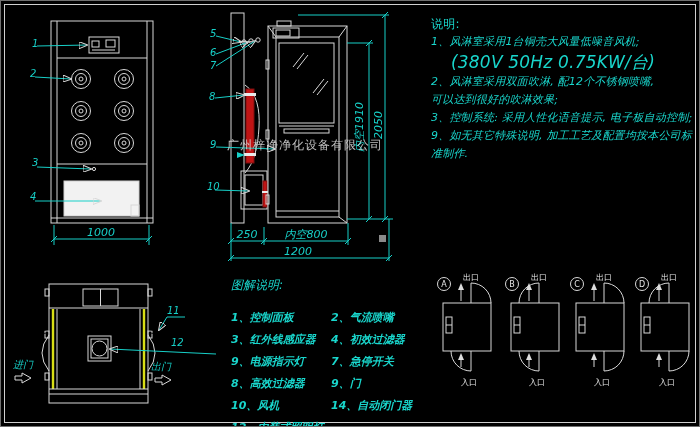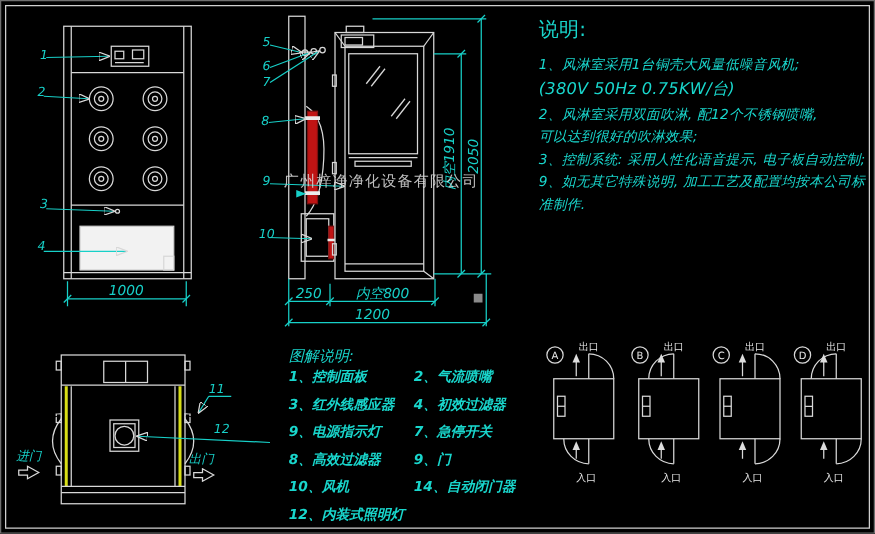--- a/index.html
+++ b/index.html
@@ -14,25 +14,25 @@
   svg .wdash{fill:#eaeaea;stroke:none;}
   svg .grayf{fill:#8a8a8a;stroke:none;}
   svg .whf{fill:#f2f2f2;stroke:#cfcfcf;}
   svg text{stroke:none;font-family:"DejaVu Sans",sans-serif;}
   svg .cyt{fill:#17d0c8;font-style:italic;font-size:10px;}
   svg .dimt{fill:#17d0c8;font-style:italic;font-size:11px;}
   svg .wt{fill:#e6e6e6;font-size:8px;}
   svg .arr{fill:#17d0c8;stroke:none;}
   .notes{position:absolute;left:430px;top:14px;width:264px;color:#19d6cc;font-size:11px;
          font-style:italic;line-height:18px;letter-spacing:0.2px;}
-  .notes .title{font-size:16px;font-style:normal;margin-bottom:10px;}
-  .notes .big{font-size:13px;line-height:22px;}
+  .notes .title{font-size:12px;font-style:normal;margin-bottom:0;}
+  .notes .big{font-size:17px;line-height:22px;margin-left:20px;}
   .door-title{position:absolute;left:428px;top:228px;color:#e8e8e8;font-size:13px;letter-spacing:1.5px;}
   .legend{position:absolute;left:230px;top:276px;color:#19d6cc;font-style:italic;}
-  .legend .title{font-size:12px;margin-bottom:0;}
+  .legend .title{font-size:12px;margin-bottom:16px;}
   .legend .grid{display:grid;grid-template-columns:100px 96px;row-gap:7px;font-size:11px;font-weight:bold;}
   .watermark{position:absolute;left:226px;top:136px;width:184px;color:rgba(218,218,218,0.88);
              font-size:12px;letter-spacing:1px;white-space:nowrap;z-index:5;}
 </style>
 </head>
 <body>
 
 <div id="canvas">
   <div class="frame"></div>
 

